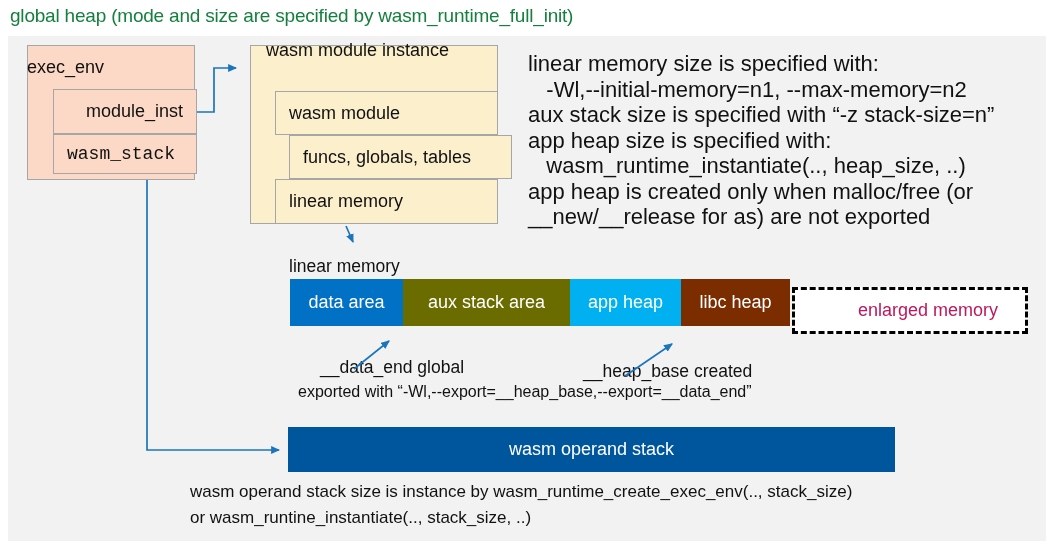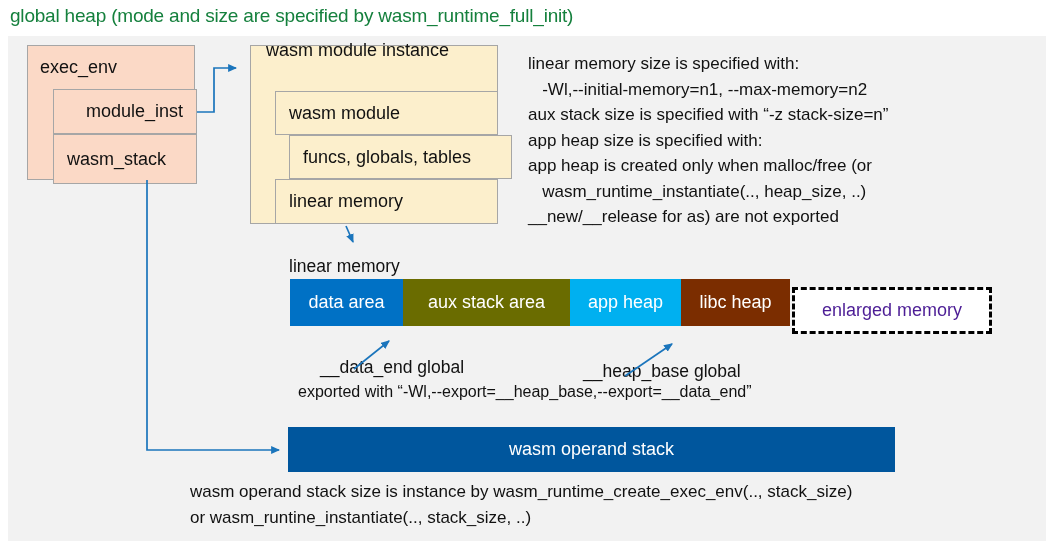--- a/index.html
+++ b/index.html
@@ -8,34 +8,34 @@
     font-family:"Liberation Sans", sans-serif;color:#111;overflow:hidden;
   }
   .abs{position:absolute;}
   #title{left:10px;top:5px;font-size:19px;color:#15803d;letter-spacing:-0.2px;}
   #canvas{left:8px;top:36px;width:1038px;height:505px;background:#f2f2f2;}
 
   .grpbox{border:1px solid #a6a6a6;box-sizing:border-box;}
   .salmon{background:#fbd9c6;}
   .cream{background:#fcefcc;}
   .rowbox{border:1px solid #a6a6a6;box-sizing:border-box;display:flex;align-items:center;padding-left:13px;font-size:18px;}
-  .hdr{display:flex;align-items:center;padding-left:13px;font-size:18px;}
+  .hdr{display:flex;align-items:center;font-size:18px;}
 
   #exec-outer{left:27px;top:45px;width:168px;height:135px;}
   #exec-hdr{left:27px;top:45px;width:168px;height:44px;}
   #row-module-inst{left:53px;top:89px;width:144px;height:45px;padding-left:32px;}
-  #row-wasm-stack{left:53px;top:134px;width:144px;height:50px;}
+  #row-wasm-stack{left:53px;top:134px;width:144px;height:40px;font-family:Liberation Mono, monospace;}
 
   #mi-outer{left:250px;top:45px;width:248px;height:179px;}
   #mi-hdr{left:250px;top:27px;width:248px;height:46px;padding-left:16px;}
   #mi-row1{left:275px;top:91px;width:223px;height:44px;}
   #mi-row2{left:275px;top:135px;width:223px;height:44px;margin-left:14px;}
   #mi-row3{left:275px;top:179px;width:223px;height:45px;}
 
-  #right-note{left:528px;top:51px;font-size:17px;line-height:25.5px;}
+  #right-note{left:528px;top:51px;font-size:22px;line-height:25.5px;}
   #right-note div{white-space:pre;}
 
   #lm-label{left:289px;top:256px;font-size:17.5px;}
 
   #mem-bar{left:290px;top:279px;height:47px;display:flex;}
   .seg{height:47px;display:flex;align-items:center;justify-content:center;
        color:#ffffff;font-size:18px;white-space:nowrap;}
   #enlarged{left:792px;top:287px;width:194px;height:41px;background:#ffffff;
     border:3px dashed #000;display:flex;align-items:center;justify-content:center;
     font-size:18px;}
@@ -68,36 +68,36 @@
 <div class="abs hdr" id="mi-hdr">wasm module instance</div>
 <div class="abs rowbox cream" id="mi-row1">wasm module</div>
 <div class="abs rowbox cream" id="mi-row2">funcs, globals, tables</div>
 <div class="abs rowbox cream" id="mi-row3">linear memory</div>
 
 <div class="abs" id="right-note">
   <div>linear memory size is specified with:</div>
   <div>   -Wl,--initial-memory=n1, --max-memory=n2</div>
   <div>aux stack size is specified with “-z stack-size=n”</div>
   <div>app heap size is specified with:</div>
+  <div>   wasm_runtime_instantiate(.., heap_size, ..)</div>
   <div>app heap is created only when malloc/free (or</div>
-  <div>   wasm_runtime_instantiate(.., heap_size, ..)</div>
   <div>__new/__release for as) are not exported</div>
 </div>
 
 <div class="abs" id="lm-label">linear memory</div>
 <div class="abs" id="mem-bar">
   <div class="seg" style="width: 113px; background: rgb(0, 113, 197);">data area</div>
   <div class="seg" style="width: 167px; background: rgb(106, 108, 0);">aux stack area</div>
   <div class="seg" style="width: 111px; background: rgb(0, 176, 240);">app heap</div>
   <div class="seg" style="width: 109px; background: rgb(123, 45, 0);">libc heap</div>
 </div>
-<div class="abs" id="enlarged" style="color: #4c1d95;">enlarged memory</div>
+<div class="abs" id="enlarged" style="color: #be185d; padding-left: 36px;">enlarged memory</div>
 
 <div class="abs" id="data-end-label">__data_end global</div>
-<div class="abs" id="heap-base-label">__heap_base global</div>
+<div class="abs" id="heap-base-label">__heap_base created</div>
 <div class="abs" id="export-note">exported with “-Wl,--export=__heap_base,--export=__data_end”</div>
 
 <div class="abs" id="operand-bar" style="background: rgb(0, 86, 157);">wasm operand stack</div>
 
 <div class="abs" id="bottom-note">
   <div>wasm operand stack size is instance by wasm_runtime_create_exec_env(.., stack_size)</div>
   <div>or wasm_runtine_instantiate(.., stack_size, ..)</div>
 </div>
 
 <svg class="abs" id="arrows" width="1054" height="547" viewBox="0 0 1054 547">

